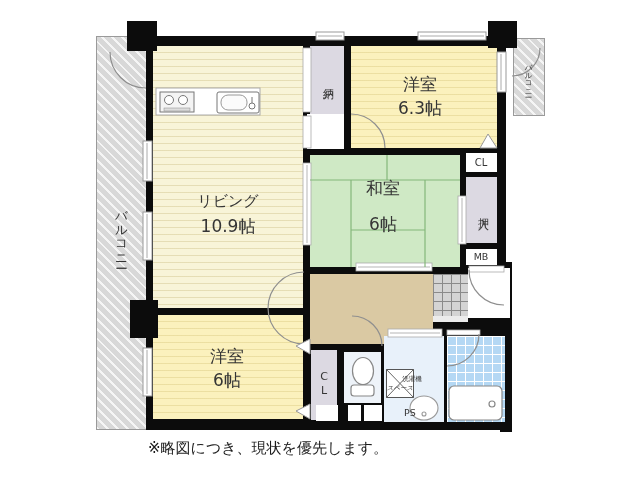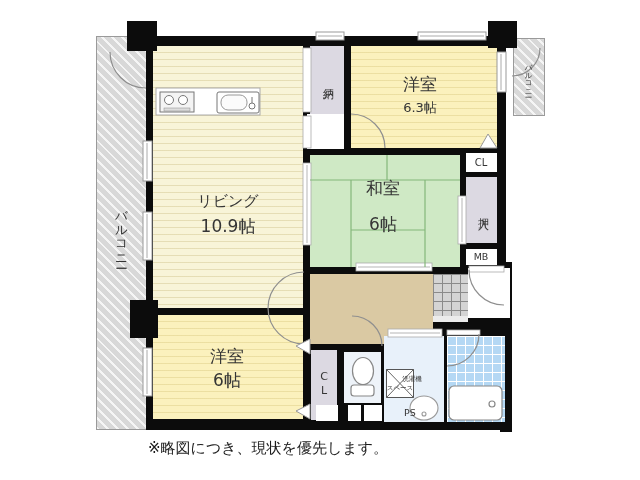--- a/index.html
+++ b/index.html
@@ -157,35 +157,35 @@
   </svg>
 
   <div class="pillar" style="left:127px;top:21px;width:30px;height:30px;"></div>
   <div class="pillar" style="left:488px;top:21px;width:29px;height:27px;"></div>
   <div class="pillar" style="left:130px;top:300px;width:28px;height:38px;"></div>
 
   <div class="label" style="left:228px;top:202px;font-size:15px;">リビング</div>
   <div class="label" style="left:228px;top:226px;font-size:17px;">10.9帖</div>
 
   <div class="label" style="left:420px;top:84px;font-size:17px;">洋室</div>
-  <div class="label" style="left:420px;top:108px;font-size:13px;">6.3帖</div>
+  <div class="label" style="left:420px;top:108px;font-size:17px;">6.3帖</div>
 
   <div class="label" style="left:383px;top:188px;font-size:17px;">和室</div>
   <div class="label" style="left:383px;top:224px;font-size:17px;">6帖</div>
 
   <div class="label" style="left:227px;top:356px;font-size:17px;">洋室</div>
   <div class="label" style="left:227px;top:380px;font-size:17px;">6帖</div>
 
   <div class="vlabel" style="left:327px;top:81px;font-size:11px;">納戸</div>
   <div class="vlabel" style="left:482px;top:210px;font-size:11px;">押入</div>
   <div class="label" style="left:481px;top:162px;font-size:10px;">CL</div>
   <div class="label" style="left:481px;top:257px;font-size:9.5px;">MB</div>
   <div class="vlabel" style="left:324px;top:384px;font-size:11px;">CL</div>
   <div class="label" style="left:373px;top:413px;font-size:9.5px;margin-left:37px;">PS</div>
 
   <div class="vlabel" style="left:121px;top:232px;font-size:12.5px;">バルコニー</div>
   <div class="vlabel" style="left:528px;top:76px;font-size:7.5px;letter-spacing:0;">バルコニー</div>
 
   <div class="label" style="left:412px;top:379px;font-size:6.5px;">洗濯機</div>
-  <div class="label" style="left:400px;top:388px;font-size:6.5px;">スペース</div>
+  <div class="label" style="left:400px;top:388px;font-size:6.5px;font-style:italic;">スペース</div>
 
   <div class="note">※略図につき、現状を優先します。</div>
 </div>
 
 </body></html>

